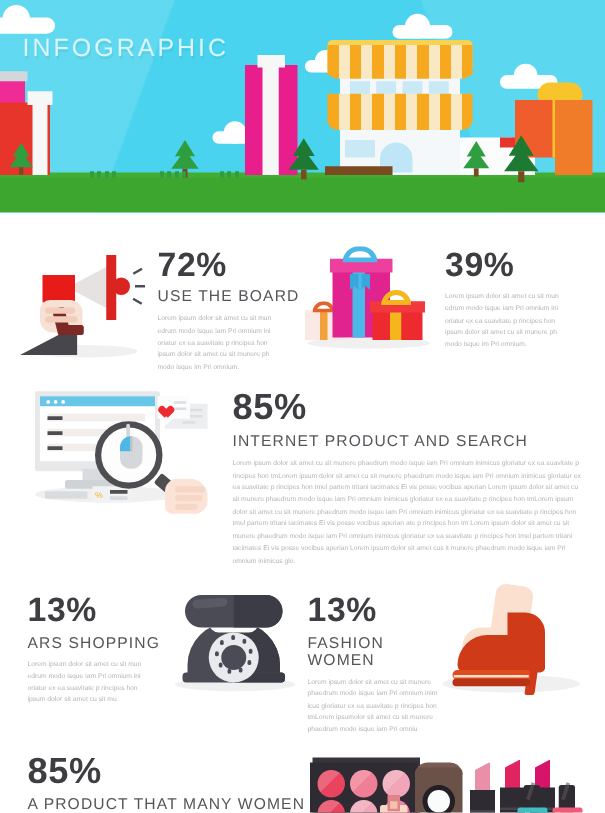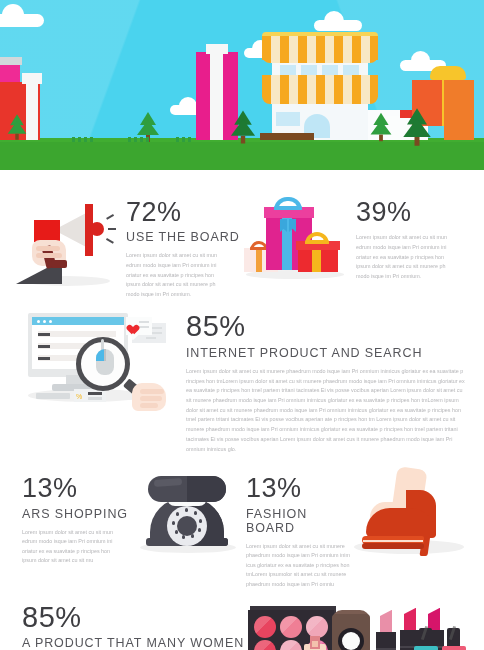--- a/index.html
+++ b/index.html
@@ -93,21 +93,21 @@
   .tree.tA{left:137px;} .tree.tB{left:6px; transform:scale(.85);}
   .tree.tC{left:370px; transform:scale(.95);} .tree.tD{left:406px; transform:scale(1.25);}
   .tree.tE{left:232px; transform:scale(1.1);}
   .bush{position:absolute; bottom:28px; height:5px;
      background:repeating-linear-gradient(90deg,#2f9e3f 0 3px,transparent 3px 6px);}
   .bush.b1{left:72px;width:22px;} .bush.b2{left:128px;width:22px;} .bush.b3{left:176px;width:16px;}
 
   
   .content { padding: 16px 14px 0 14px; }
   .row { display:flex; }
-  .num { font-size:27px; color:#3e3e42; letter-spacing:.5px; line-height:1.05; font-weight:400;}
+  .num { font-size:27px; color:#3e3e42; letter-spacing:.5px; line-height:1.05; font-weight:700;}
   .cap { font-size:12.5px; color:#55555a; letter-spacing:.9px; margin-top:4px; font-weight:400;}
   .body { font-size:5.4px; color:#b5b5b8; line-height:1.78; margin-top:7px; }
   .body.wide { font-size:5.4px; line-height:1.8; }
 
   .cell { display:flex; align-items:flex-start; }
   .art { position:relative; flex:0 0 auto; }
   .txt { flex:1 1 auto; }
 
   .shadow-ell { position:absolute; border-radius:50%; background:#f0f0f0; }
 
@@ -353,20 +353,21 @@
     <div class="tree tD dark">
         <i class="t1"></i>
         <i class="t2"></i>
         <i class="trunk"></i>
       </div>
     <div class="bush b1"></div>
     <div class="bush b2"></div>
     <div class="bush b3"></div>
 
     <div class="title-wrap">
+      <div class="title-sub">INFOGRAPHIC</div>
     </div>
   </div>
 
   <div class="content">
 
     <div class="row" style="margin-top:4px;">
       <div class="cell" style="width:228px;">
         <div class="art mega">
           <div class="shadow-ell" style="left:10px;top:86px;width:86px;height:10px;"></div>
           <div class="cone"></div>
@@ -501,21 +502,21 @@
           <div class="ph-hole" style="left:42px;top:44px;"></div>
           <div class="ph-hs"></div>
             <div class="ph-hs-dk"></div>
             <div class="ph-hs-gl"></div>
         </div>
       </div>
 
       <div class="cell" style="width:228px;">
         <div class="txt" style="padding-left:4px;padding-top:6px;width:118px;">
           <div class="num">13%</div>
-          <div class="cap">FASHION BOARD</div>
+          <div class="cap">FASHION WOMEN</div>
           <div class="body" style="width:104px;">Lorem ipsum dolor sit amet cu sit munere phaedrum modo isque iam Pri omnium inim icus gloriatur ex ea suavitate p rincipes hon tmLorem ipsumolor sit amet cu sit munere phaedrum modo isque iam Pri omniu</div>
         </div>
         <div class="art shoeart">
           <div class="shadow-ell" style="left:4px;top:72px;width:110px;height:14px;"></div>
           <div class="leg"></div>
           <div class="foot"></div>
           <div class="ankle"></div>
           <div class="shoe-back"></div>
           <div class="shoe-heel"></div>
           <div class="shoe-upper"></div>

